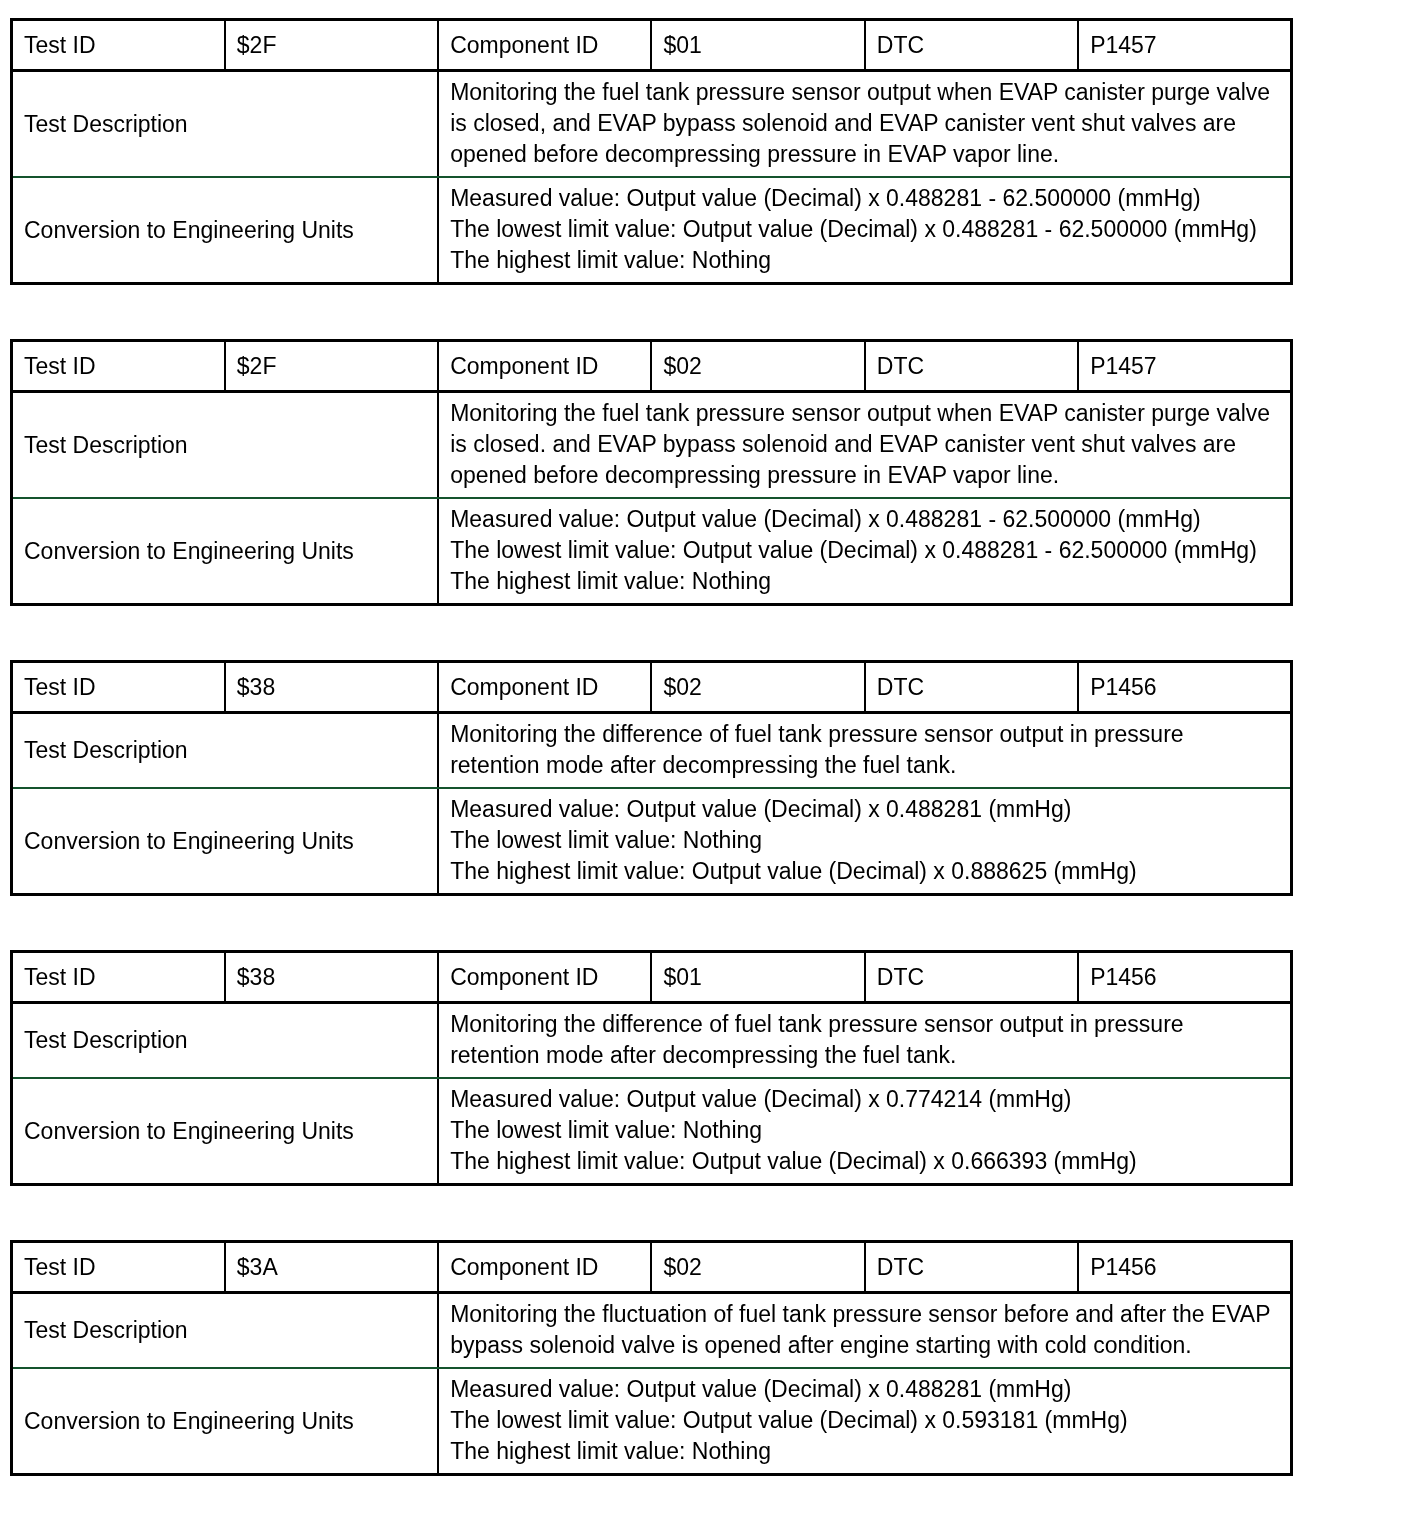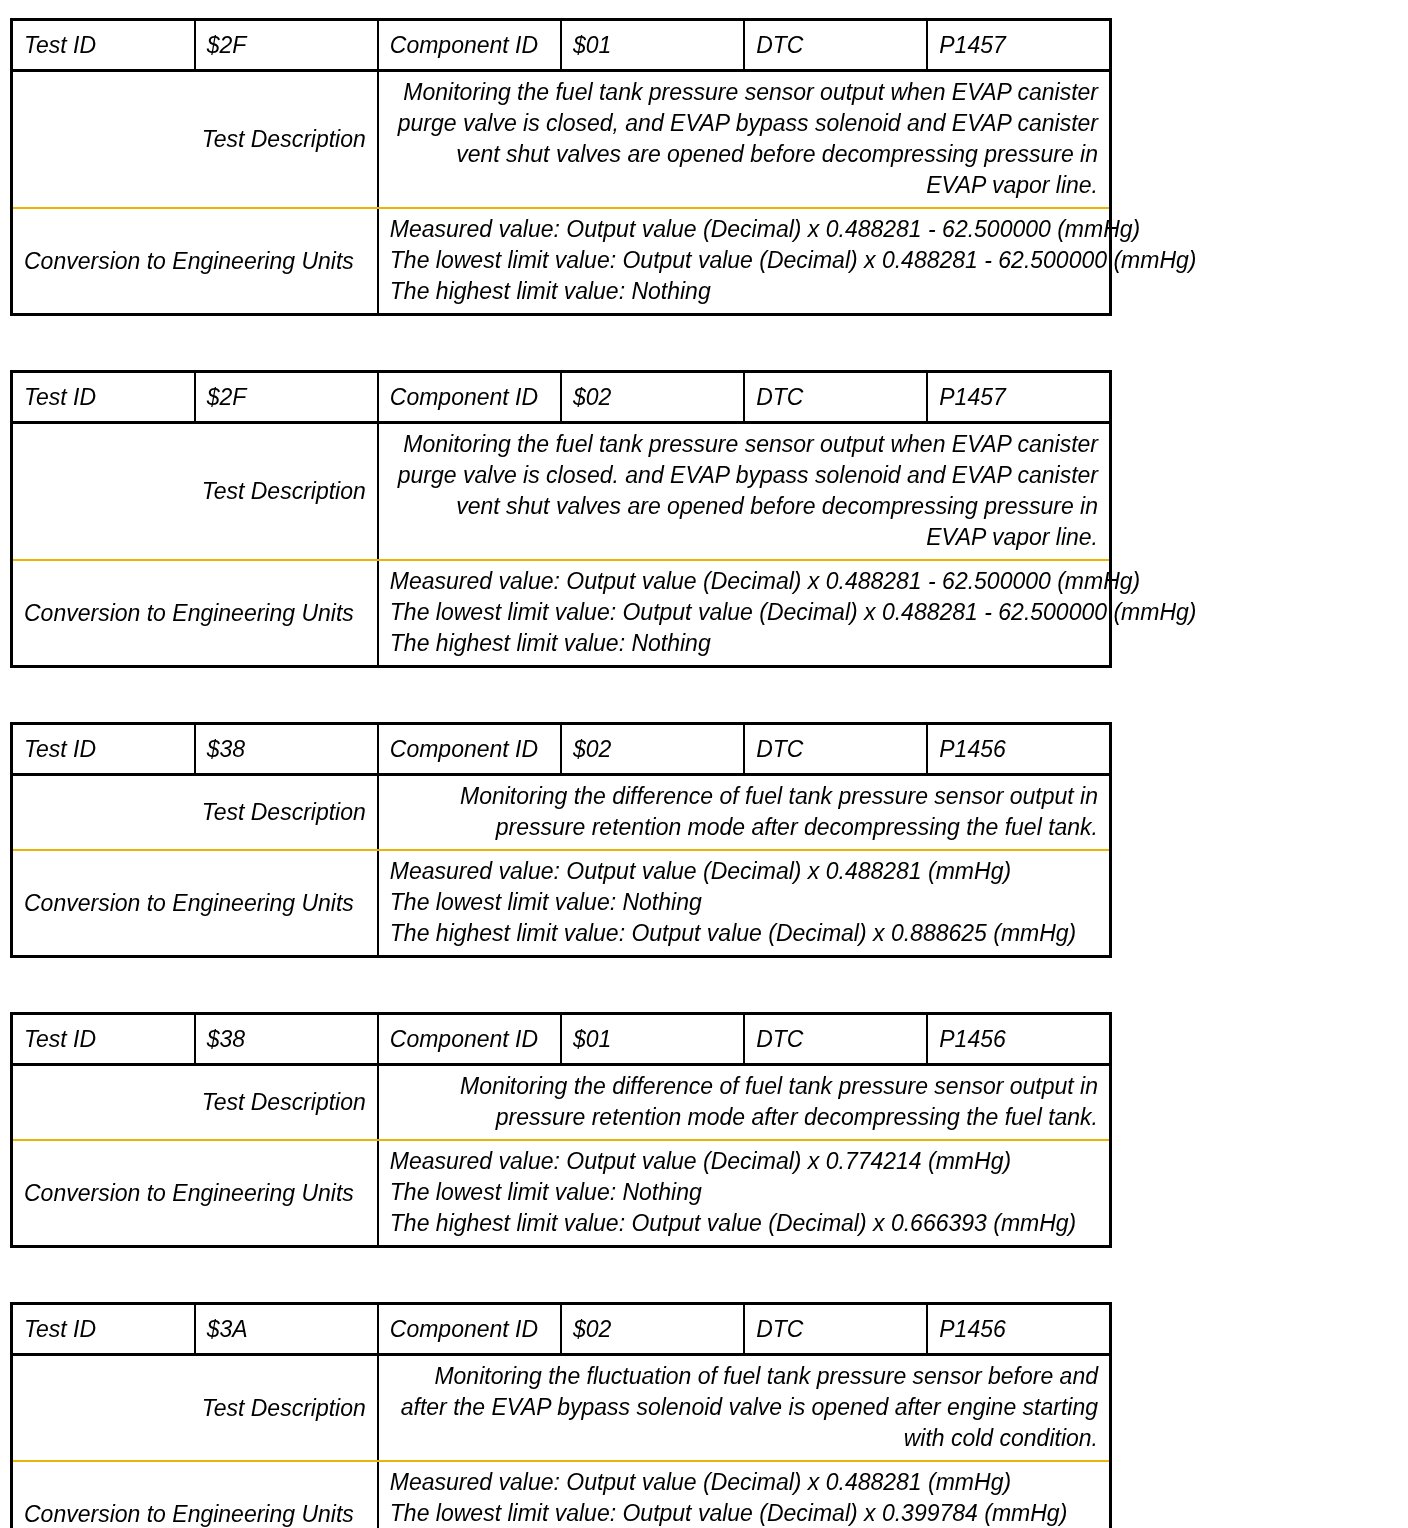--- a/index.html
+++ b/index.html
@@ -15,41 +15,39 @@
       color: #000000;
       font-size: 23px;
     }
     .page {
       position: absolute;
       left: 10px;
       top: 18px;
       width: 1371px;
     }
     .spec-table {
-      width: 1102px;
+      width: 1283px;
       border-collapse: collapse;
       table-layout: fixed;
       border: 3px solid #000;
       margin-bottom: 54px;
-      font-style: italic;
     }
     .spec-table td {
       border: 2px solid #000;
       padding: 0 11px;
       vertical-align: middle;
       line-height: 31px;
       font-size: 23px;
     }
     .spec-table tr.hdr td {
       height: 48px;
       border-bottom: 3px solid #000;
     }
     .spec-table tr.desc td {
-      border-bottom: 2px solid #eab308;
-      text-align: right;
+      border-bottom: 2px solid #14532d;
     }
     .spec-table td.val {
       padding-top: 5px;
       padding-bottom: 6px;
     }
     .line {
       display: block;
       white-space: nowrap;
     }
     .wrap {
@@ -223,20 +221,20 @@
     <tr class="desc">
       <td colspan="2" style="height:72px">Test Description</td>
       <td colspan="4" class="val">
             <span class="wrap">Monitoring the fluctuation of fuel tank pressure sensor before and after the EVAP bypass solenoid valve is opened after engine starting with cold condition.</span>
           </td>
     </tr>
     <tr>
       <td colspan="2" style="height:100px">Conversion to Engineering Units</td>
       <td colspan="4" class="val">
         <span class="line">Measured value: Output value (Decimal) x 0.488281 (mmHg)</span>
-        <span class="line">The lowest limit value: Output value (Decimal) x 0.399784 (mmHg)</span>
+        <span class="line">The lowest limit value: Output value (Decimal) x 0.593181 (mmHg)</span>
         <span class="line">The highest limit value: Nothing</span>
       </td>
     </tr>
   </tbody>
     </table>
 
 </div>
 
 </body></html>

